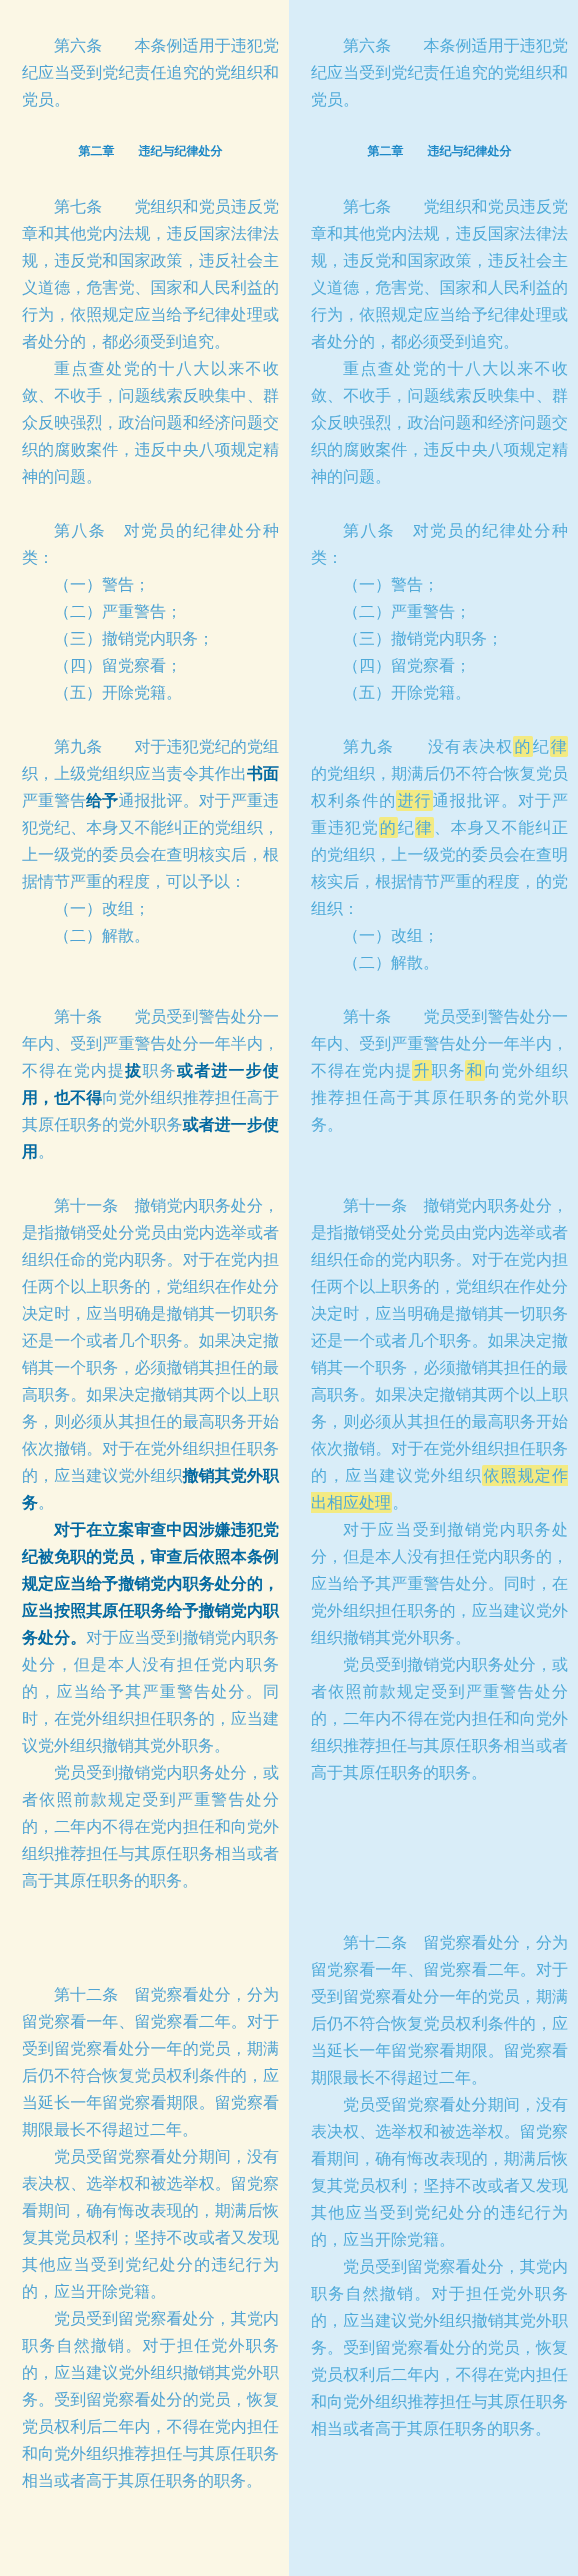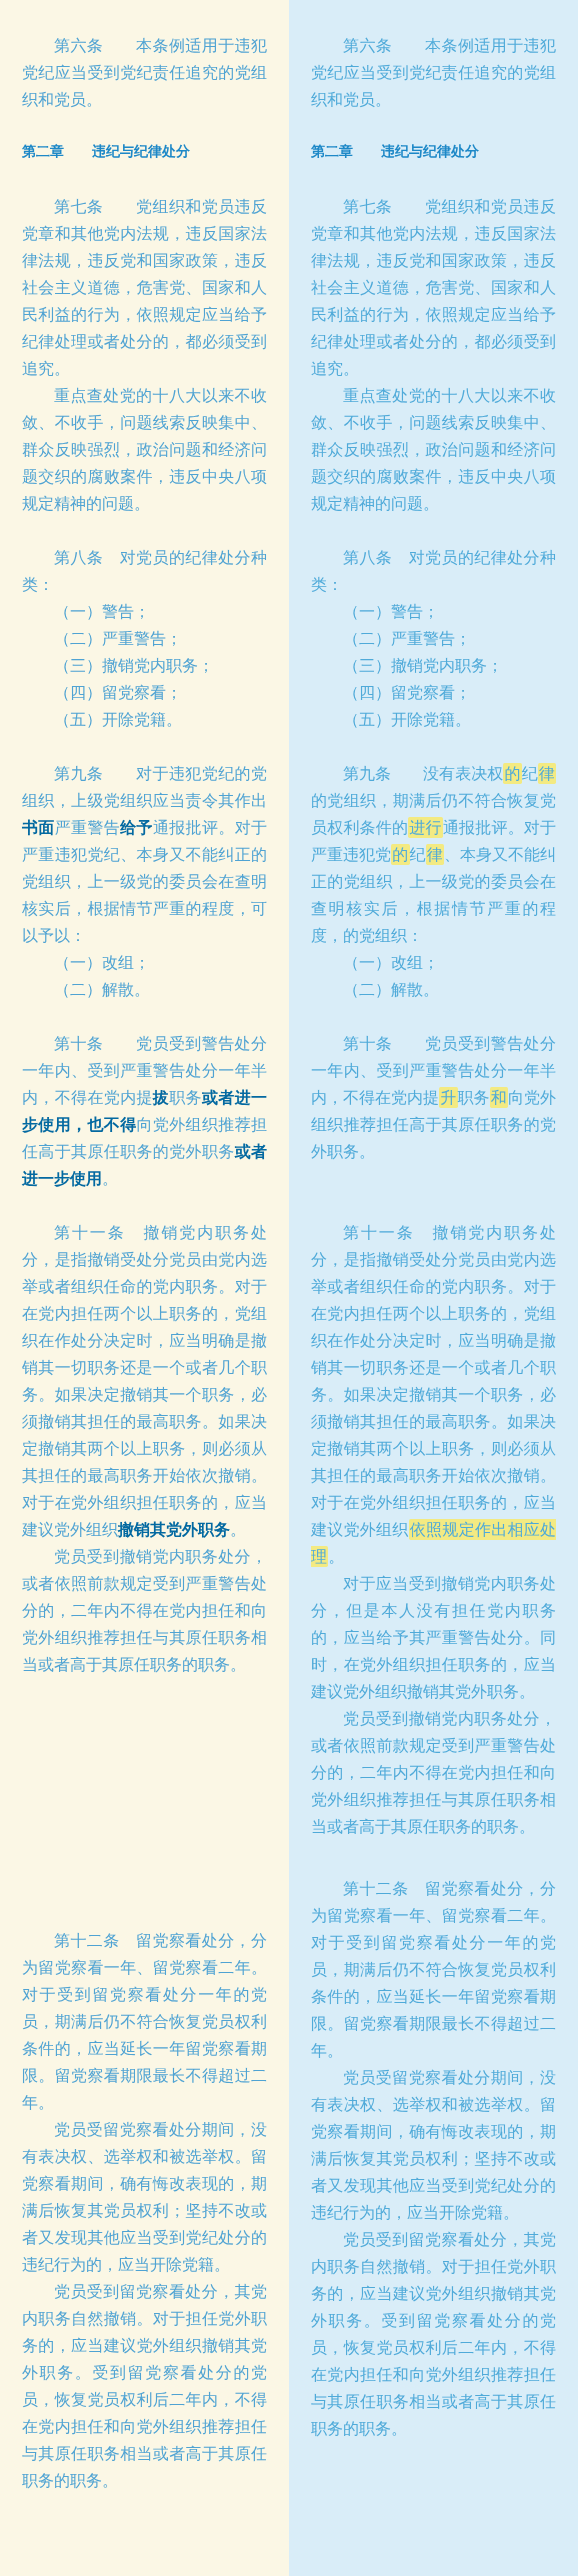--- a/index.html
+++ b/index.html
@@ -13,36 +13,37 @@
   .bg.left{left:0;background:#FBF7E5;}
   .bg.right{left:289px;background:#D9EDF8;}
   .grid{
     position:relative;
     display:grid;
     grid-template-columns:289px 289px;
     align-content:start;
   }
   .cell{
     box-sizing:border-box;
-    padding:27px 22px 0 22px;
+    padding:27px 10px 0 22px;
   }
   .para{
     margin:0;
     font-size:16px;
     line-height:27px;
     text-align:justify;
     text-indent:2em;
     word-break:break-all;
   }
   .left-cell .para{color:#4FA3D3;}
   .right-cell .para{color:#4FAAD9;}
   .chapter{
     font-weight:bold;
-    font-size:14px;
+    font-size:12px;
     line-height:29px;
+    text-align:center;
     text-indent:0;
   }
   .left-cell .chapter{color:#1D88C7;}
   .right-cell .chapter{color:#1D88C7;}
   .run-red{color:#0369a1;font-weight:bold;}
   .run-hl{background:#F3EA82;border-radius:1.7px;padding:0.6px 1.2px;}
   
   .c-article-6{padding-top:32px;}
   .c-chapter-2{padding-top:24px;}
   .c-article-12.left-cell{padding-top:87px;}
@@ -104,20 +105,21 @@
         <p class="para"><span>（二）解散。</span></p>
       </div>
       <div class="cell left-cell c-article-10">
         <p class="para"><span>第十条　　党员受到警告处分一年内、受到严重警告处分一年半内，不得在党内提</span><span class="run-red">拔</span><span>职务</span><span class="run-red">或者进一步使用，也不得</span><span>向党外组织推荐担任高于其原任职务的党外职务</span><span class="run-red">或者进一步使用</span><span>。</span></p>
       </div>
       <div class="cell right-cell c-article-10">
         <p class="para"><span>第十条　　党员受到警告处分一年内、受到严重警告处分一年半内，不得在党内提</span><span class="run-hl">升</span><span>职务</span><span class="run-hl">和</span><span>向党外组织推荐担任高于其原任职务的党外职务。</span></p>
       </div>
       <div class="cell left-cell c-article-11">
         <p class="para"><span>第十一条　撤销党内职务处分，是指撤销受处分党员由党内选举或者组织任命的党内职务。对于在党内担任两个以上职务的，党组织在作处分决定时，应当明确是撤销其一切职务还是一个或者几个职务。如果决定撤销其一个职务，必须撤销其担任的最高职务。如果决定撤销其两个以上职务，则必须从其担任的最高职务开始依次撤销。对于在党外组织担任职务的，应当建议党外组织</span><span class="run-red">撤销其党外职务</span><span>。</span></p>
+        <p class="para"><span class="run-red">对于在立案审查中因涉嫌违犯党纪被免职的党员，审查后依照本条例规定应当给予撤销党内职务处分的，应当按照其原任职务给予撤销党内职务处分。</span><span>对于应当受到撤销党内职务处分，但是本人没有担任党内职务的，应当给予其严重警告处分。同时，在党外组织担任职务的，应当建议党外组织撤销其党外职务。</span></p>
         <p class="para"><span>党员受到撤销党内职务处分，或者依照前款规定受到严重警告处分的，二年内不得在党内担任和向党外组织推荐担任与其原任职务相当或者高于其原任职务的职务。</span></p>
       </div>
       <div class="cell right-cell c-article-11">
         <p class="para"><span>第十一条　撤销党内职务处分，是指撤销受处分党员由党内选举或者组织任命的党内职务。对于在党内担任两个以上职务的，党组织在作处分决定时，应当明确是撤销其一切职务还是一个或者几个职务。如果决定撤销其一个职务，必须撤销其担任的最高职务。如果决定撤销其两个以上职务，则必须从其担任的最高职务开始依次撤销。对于在党外组织担任职务的，应当建议党外组织</span><span class="run-hl">依照规定作出相应处理</span><span>。</span></p>
         <p class="para"><span>对于应当受到撤销党内职务处分，但是本人没有担任党内职务的，应当给予其严重警告处分。同时，在党外组织担任职务的，应当建议党外组织撤销其党外职务。</span></p>
         <p class="para"><span>党员受到撤销党内职务处分，或者依照前款规定受到严重警告处分的，二年内不得在党内担任和向党外组织推荐担任与其原任职务相当或者高于其原任职务的职务。</span></p>
       </div>
       <div class="cell left-cell c-article-12">
         <p class="para"><span>第十二条　留党察看处分，分为留党察看一年、留党察看二年。对于受到留党察看处分一年的党员，期满后仍不符合恢复党员权利条件的，应当延长一年留党察看期限。留党察看期限最长不得超过二年。</span></p>
         <p class="para"><span>党员受留党察看处分期间，没有表决权、选举权和被选举权。留党察看期间，确有悔改表现的，期满后恢复其党员权利；坚持不改或者又发现其他应当受到党纪处分的违纪行为的，应当开除党籍。</span></p>

